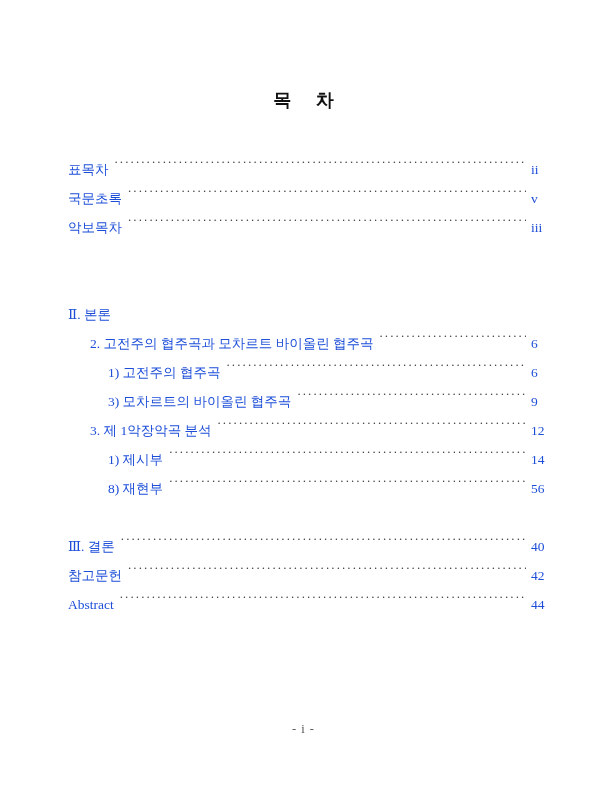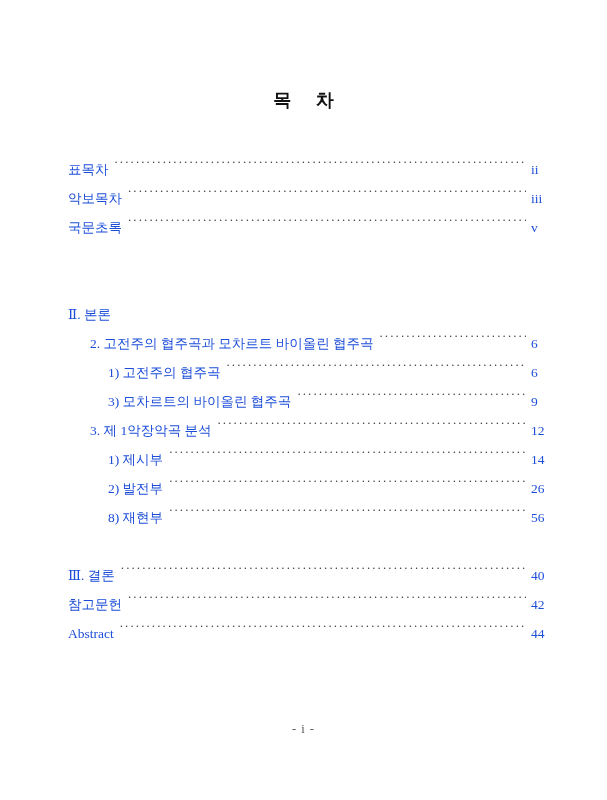--- a/index.html
+++ b/index.html
@@ -105,28 +105,28 @@
 
   <div class="toc">
 
     <div class="toc-group" id="group-front_matter">
         <div class="entry lvl-0">
           <span class="label">표목차</span>
           <span class="leader"></span>
           <span class="pagenum">ii</span>
         </div>
         <div class="entry lvl-0">
+          <span class="label">국문초록</span>
+          <span class="leader"></span>
+          <span class="pagenum">v</span>
+        </div>
+        <div class="entry lvl-0">
           <span class="label">악보목차</span>
           <span class="leader"></span>
           <span class="pagenum">iii</span>
-        </div>
-        <div class="entry lvl-0">
-          <span class="label">국문초록</span>
-          <span class="leader"></span>
-          <span class="pagenum">v</span>
         </div>
       </div>
 
     <div class="group-gap-large"></div>
 
 
     <div class="group-gap-large"></div>
 
     <div class="toc-group" id="group-chapter_2">
         <div class="entry lvl-0 no-leader">
@@ -153,25 +153,20 @@
           <span class="label">3. 제  1악장악곡  분석</span>
           <span class="leader"></span>
           <span class="pagenum">12</span>
         </div>
         <div class="entry lvl-2">
           <span class="label">1) 제시부</span>
           <span class="leader"></span>
           <span class="pagenum">14</span>
         </div>
         <div class="entry lvl-2">
-          <span class="label">2) 발전부</span>
-          <span class="leader"></span>
-          <span class="pagenum">26</span>
-        </div>
-        <div class="entry lvl-2">
           <span class="label">8) 재현부</span>
           <span class="leader"></span>
           <span class="pagenum">56</span>
         </div>
       </div>
 
     <div class="group-gap-large"></div>
 
     <div class="toc-group" id="group-chapter_3">
         <div class="entry lvl-0">

